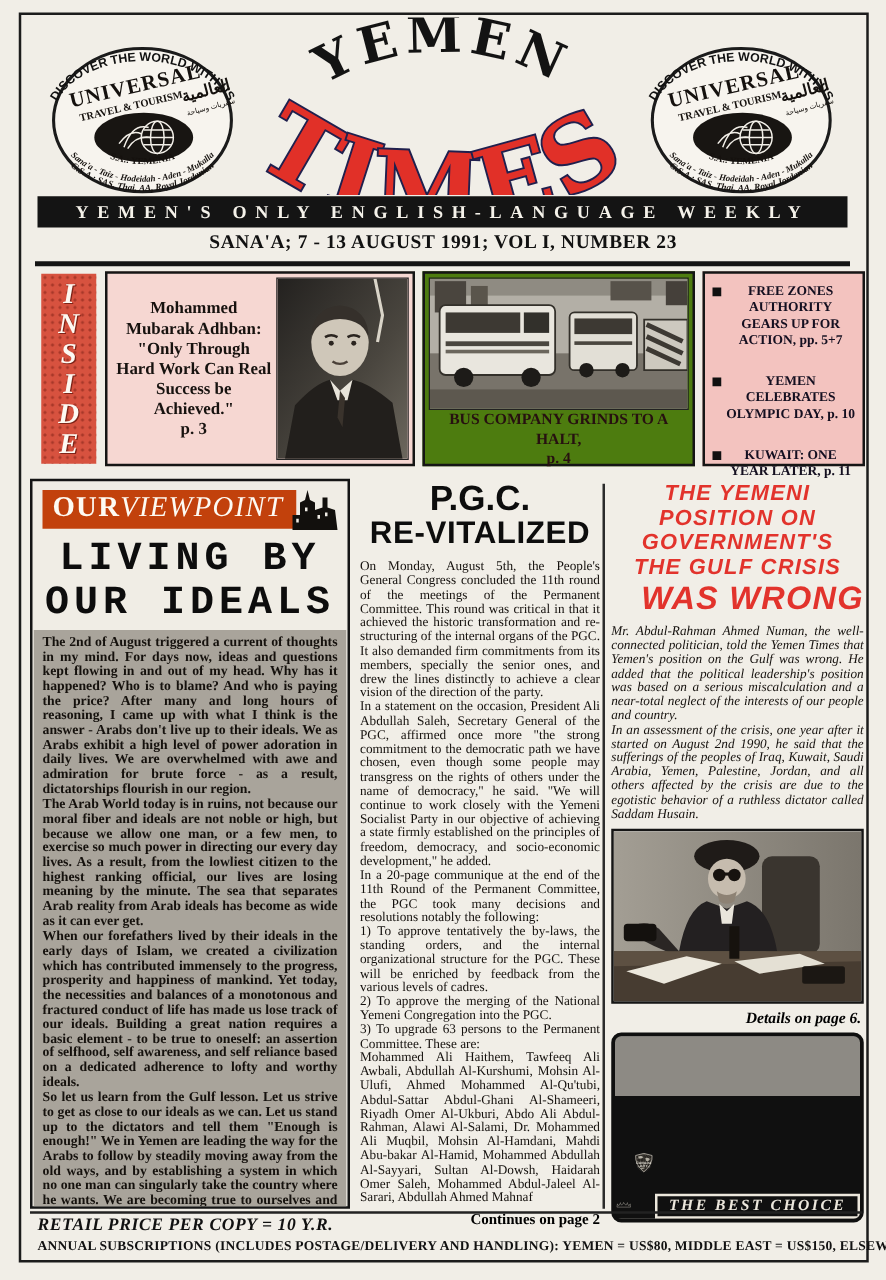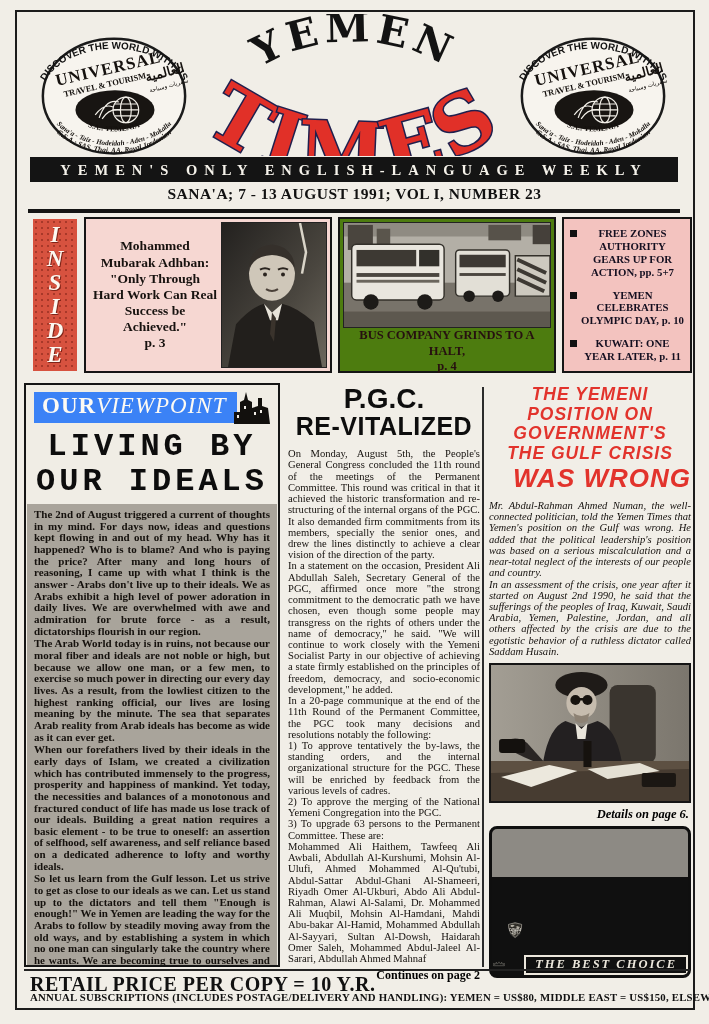--- a/index.html
+++ b/index.html
@@ -59,33 +59,33 @@
   }
   .bus-photo{height:108px;border:1px solid #222;}
   .bus-photo svg{display:block;width:100%;height:100%;}
   .bus-caption{
     flex:1;display:flex;flex-direction:column;justify-content:center;text-align:center;
     font-weight:bold;font-size:12.5px;line-height:1.25;color:#271010;
   }
   .briefs-box{
     position:absolute;left:562px;top:217px;width:130px;height:156px;
     border:2px solid #151515;background:#f3c3bf;box-sizing:border-box;
-    display:flex;flex-direction:column;justify-content:space-between;padding:8px 5px;
+    display:flex;flex-direction:column;justify-content:space-between;padding:8px 5px;gap:20px;
   }
   .brief-item{display:flex;}
   .brief-bullet{width:7px;height:7px;background:#111;margin:3px 3px 0 1px;flex:none;}
   .brief-text{flex:1;text-align:center;font-weight:bold;font-size:10.8px;line-height:1.2;color:#140f20;}
 
   
   .viewpoint-box{
     position:absolute;left:24px;top:383px;width:256px;height:584px;
     border:2.5px solid #151515;background:#f0ede5;box-sizing:border-box;overflow:hidden;
   }
   .vp-header{position:relative;padding:7px 8px 0;}
-  .vp-kicker{display:inline-block;background:#3b82f6;color:#fdfaf3;padding:1px 10px 4px 8px;text-align:center;}
+  .vp-kicker{display:inline-block;background:#c2410c;color:#fdfaf3;padding:1px 10px 4px 8px;text-align:center;}
   .vp-kicker .k-bold{font-weight:bold;font-size:23px;letter-spacing:1px;}
   .vp-kicker .k-italic{font-style:italic;font-size:23px;letter-spacing:1px;}
   .vp-skyline{position:absolute;right:5px;top:5px;width:42px;height:36px;}
   .vp-headline{
     font-family:Liberation Mono, monospace;font-weight:bold;font-size:32px;
     letter-spacing:4px;text-align:center;color:#0d0d0d;line-height:1.08;margin:7px 2px 5px;
   }
   .vp-body{
     background:#a9a49b;margin:0 1px;padding:5px 7px 4px;
     font-size:11px;line-height:1.06;font-weight:bold;color:#15110d;text-align:justify;
@@ -121,22 +121,22 @@
   .ad-crown{width:80px;height:22px;margin-top:3px;}
   .ad-shield{width:104px;height:90px;margin-top:-2px;}
   .ad-slogan{
     color:#ece7dc;border:2px solid #ece7dc;background:#101010;
     font-weight:bold;font-size:12.5px;letter-spacing:2px;padding:0 9px 1px;margin-top:1px;white-space:nowrap;
   }
 
   
   .footer-rule{position:absolute;left:24px;top:969px;width:666px;height:1.5px;background:#222;}
   .footer-price{
-    position:absolute;left:30px;top:973px;font-weight:bold;
-    font-size:20px;color:#111;letter-spacing:0.5px;
+    position:absolute;left:30px;top:973px;font-weight:bold;font-style:italic;
+    font-size:14px;color:#111;letter-spacing:0.5px;
   }
   .footer-subs{
     position:absolute;left:30px;top:991px;width:650px;font-weight:bold;
     font-size:10.8px;color:#111;letter-spacing:0.2px;white-space:nowrap;
   }
 </style>
 </head>
 <body>
 
 <div class="sheet">

